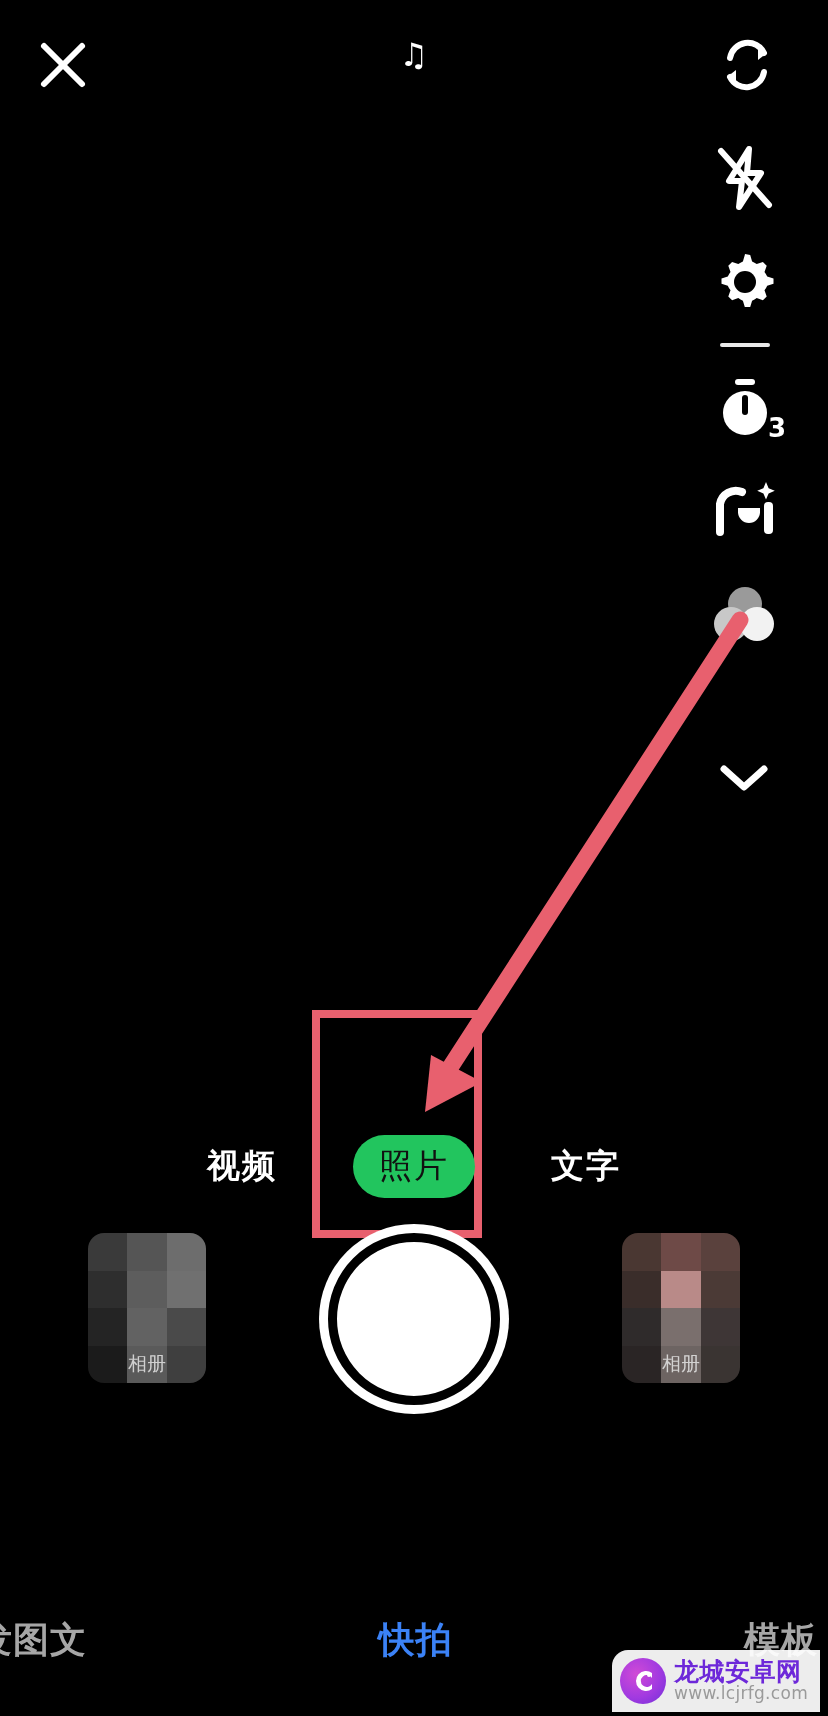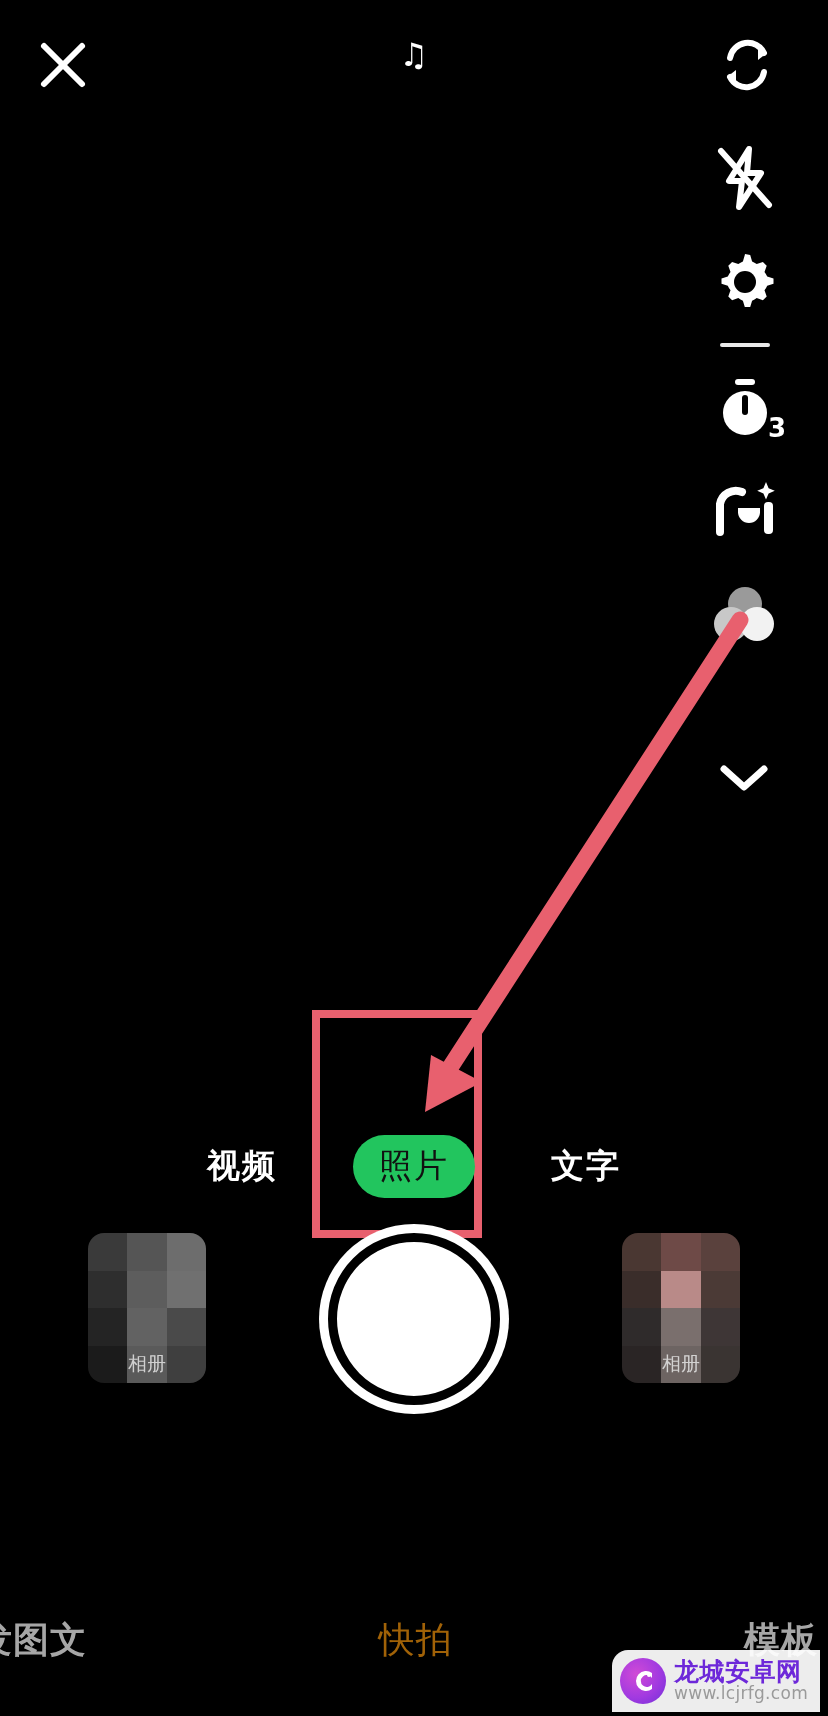--- a/index.html
+++ b/index.html
@@ -228,22 +228,22 @@
   }
   .tab {
     color: #a6a6a6;
     font-size: 36px;
     font-weight: 600;
     letter-spacing: 1px;
     white-space: nowrap;
     padding: 0 6px;
   }
   .tab.active {
-    color: #a16207;
-    font-weight: 400;
+    color: #3b82f6;
+    font-weight: 700;
   }
   .tab.clipped {
     margin-left: -34px;
   }
 
   
   #watermark {
     position: absolute;
     right: 8px;
     bottom: 4px;

